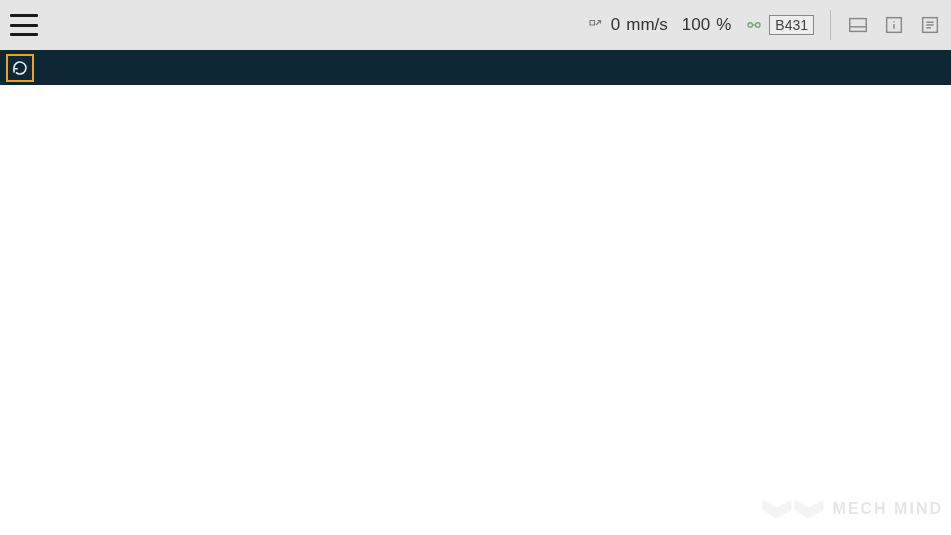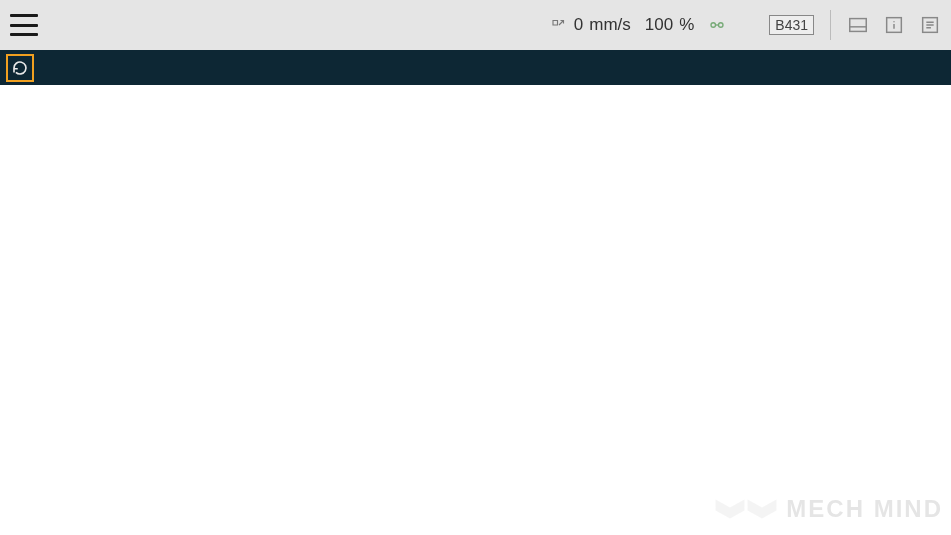--- a/index.html
+++ b/index.html
@@ -54,21 +54,20 @@
       display: inline-flex;
       align-items: center;
       justify-content: center;
     }
     .badge-box {
       border: 1px solid #888;
       padding: 1px 5px;
       font-size: 14px;
       color: #444;
       background: #eee;
-      margin-left: 37px;
     }
     .toolbar-icon {
       width: 22px;
       height: 22px;
       color: #888;
       display: inline-flex;
       align-items: center;
       justify-content: center;
       cursor: pointer;
     }
@@ -112,21 +111,21 @@
       bottom: 8px;
       right: 8px;
       display: flex;
       align-items: center;
       gap: 8px;
       opacity: 0.15;
       color: #555;
       pointer-events: none;
     }
     .watermark-text {
-      font-size: 24px;
+      font-size: 16px;
       font-weight: 600;
       letter-spacing: 2px;
       font-family: "Arial", sans-serif;
     }
     .watermark-logo {
       width: 64px;
       height: 36px;
     }
   </style>
 </head>

